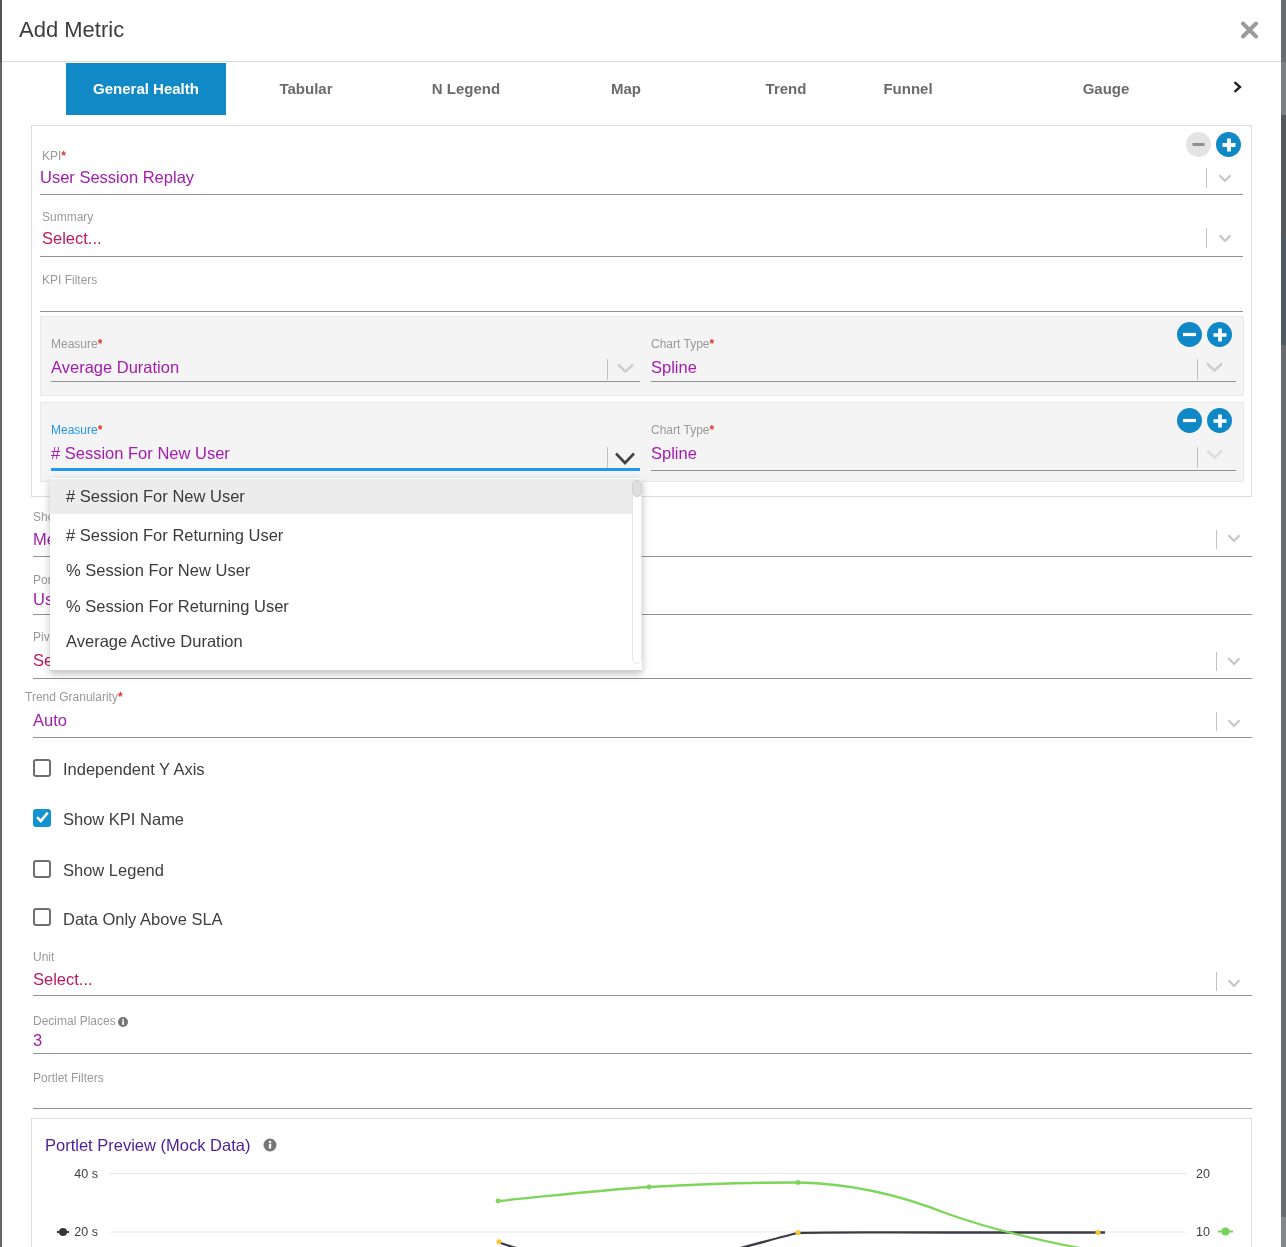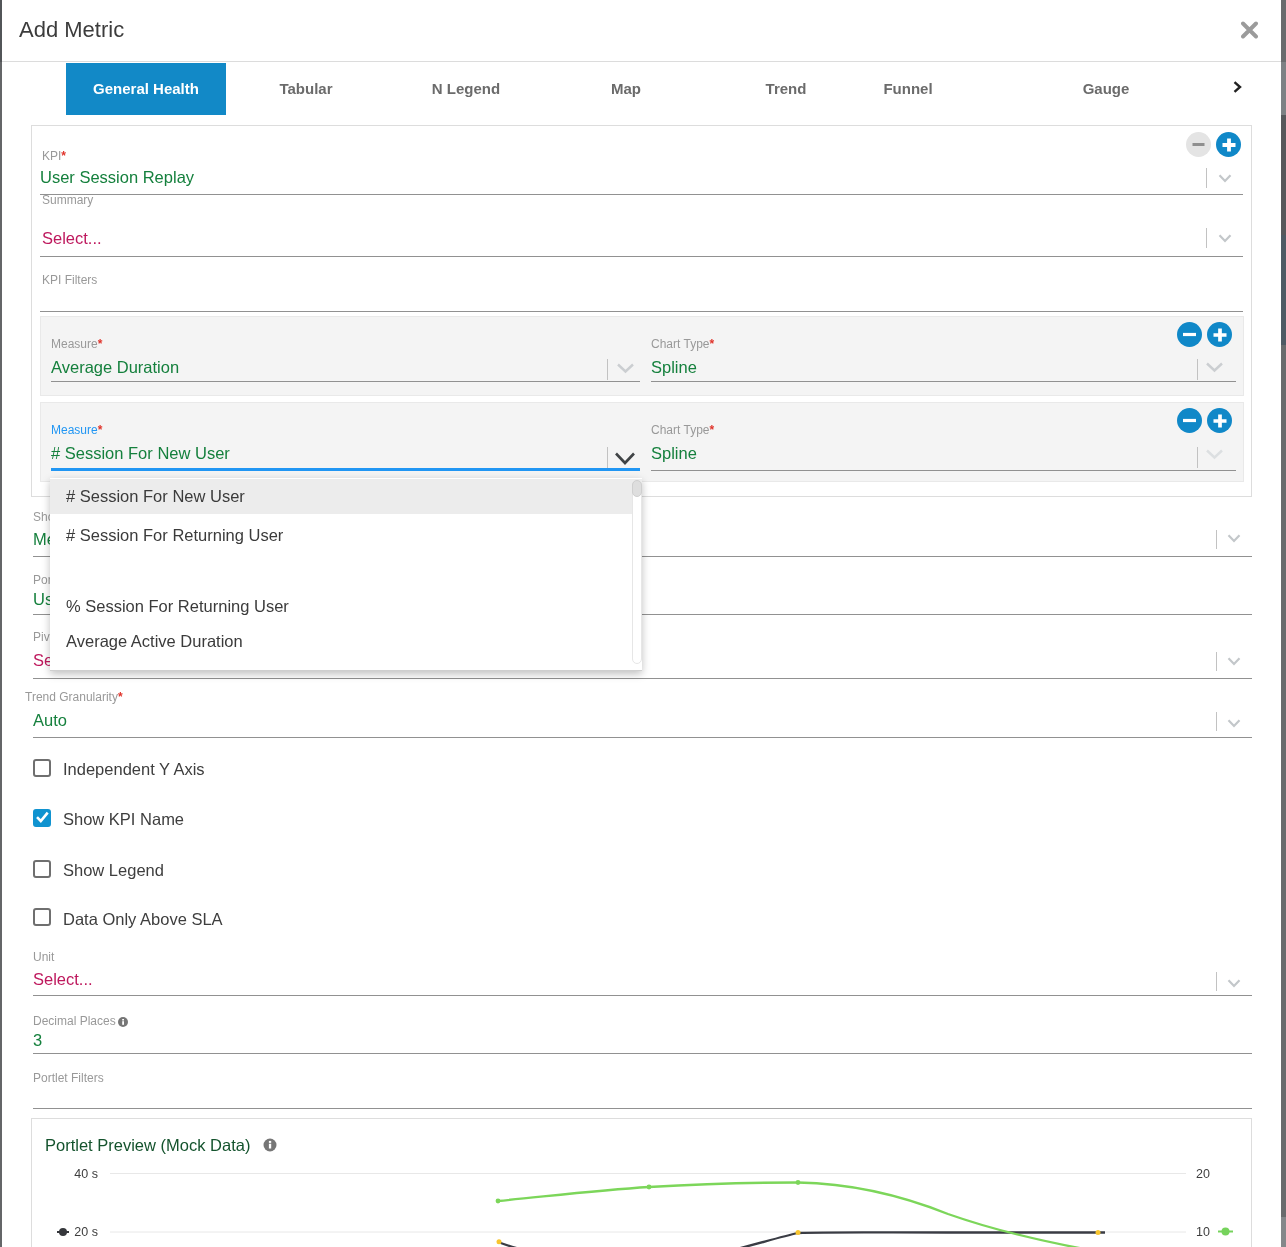--- a/index.html
+++ b/index.html
@@ -1,21 +1,21 @@
 <!DOCTYPE html>
 <html><head>
 <meta charset="utf-8">
 <style>
   html,body{margin:0;padding:0;}
   body{width:1286px;height:1247px;position:relative;overflow:hidden;background:#fff;
        font-family:"Liberation Sans",sans-serif;}
   .abs{position:absolute;}
   .lbl{position:absolute;font-size:12px;color:#999;white-space:nowrap;}
   .lbl .req{color:#e0342b;font-weight:bold;}
-  .val{position:absolute;font-size:16.5px;color:#15803d;white-space:nowrap;}
+  .val{position:absolute;font-size:16.5px;color:#a21caf;white-space:nowrap;}
   .ph{color:#be185d;}
   .line{position:absolute;height:1px;background:#919191;}
   .sep{position:absolute;width:1px;background:#c2c2c2;}
   .chev{position:absolute;}
   .circbtn{position:absolute;border-radius:50%;display:flex;align-items:center;justify-content:center;}
   .blue{background:#1088c8;}
   .graybtn{background:#e4e4e4;}
   .tab{position:absolute;top:63px;height:52px;width:160px;display:flex;align-items:center;justify-content:center;
        font-size:15px;font-weight:bold;color:#6b6b6b;padding-bottom:2px;box-sizing:border-box;}
   .cb{position:absolute;width:14px;height:14px;border:2px solid #6f6f6f;border-radius:3px;background:#fff;}
@@ -64,21 +64,21 @@
     <svg width="13" height="13" viewBox="0 0 13 13">
       <path d="M0.5 6.5 H12.5" stroke="#8f8f8f" stroke-width="3"></path>
     </svg>
   </div>
   <div class="circbtn blue" style="left:1216px;top:132px;width:25px;height:25px;">
     <svg width="14" height="14" viewBox="0 0 14 14">
       <path d="M7 0.5 V13.5 M0.5 7 H13.5" stroke="#fff" stroke-width="3.8"></path>
     </svg>
   </div>
 
-  <div class="lbl" style="left:42px;top:193px;">Summary</div>
+  <div class="lbl" style="left:42px;top:210px;">Summary</div>
   <div class="val ph" style="left:42px;top:229px;">Select...</div>
   <div class="line" style="left:40px;top:256px;width:1203px;"></div>
   <div class="sep" style="left:1206px;top:228px;height:20px;"></div>
   <svg class="chev" style="left:1218px;top:234px;" width="14" height="9" viewBox="0 0 14 9">
     <path d="M1.5 1.2 L7 7 L12.5 1.2" fill="none" stroke="#c3c7ca" stroke-width="2.2"></path>
   </svg>
 
   <div class="lbl" style="left:42px;top:273px;text-align:right;">KPI Filters</div>
   <div class="line" style="left:40px;top:311px;width:1203px;"></div>
 
@@ -151,20 +151,21 @@
   <div class="line" style="left:33px;top:678px;width:1219px;"></div>
   <div class="sep" style="left:1216px;top:652px;height:19px;"></div>
   <svg class="chev" style="left:1227px;top:657px;" width="14" height="9" viewBox="0 0 14 9">
     <path d="M1.5 1.2 L7 7 L12.5 1.2" fill="none" stroke="#c3c7ca" stroke-width="2.2"></path>
   </svg>
 
   <div class="abs" style="left:50px;top:478px;width:592px;height:192px;background:#fff;
        box-shadow:0 3px 8px rgba(0,0,0,0.25);border-bottom:1px solid #cfcfcf;">
     <div class="ddrow" style="top:1px;background:#ececec;"># Session For New User</div>
     <div class="ddrow" style="top:40px;"># Session For Returning User</div>
+    <div class="ddrow" style="top:75px;">% Session For New User</div>
     <div class="ddrow" style="top:110.5px;">% Session For Returning User</div>
     <div class="ddrow" style="top:145.5px;">Average Active Duration</div>
     <div class="abs" style="right:0;top:2px;width:10px;height:184px;background:#fff;border:1px solid #e6e6e6;border-radius:6px;box-sizing:border-box;"></div>
     <div class="abs" style="right:0;top:2px;width:10px;height:17px;background:#dedede;border:1px solid #cfcfcf;border-radius:6px;box-sizing:border-box;"></div>
   </div>
 
   <div class="lbl" style="left:25px;top:690px;">Trend Granularity<span class="req">*</span></div>
   <div class="val" style="left:33px;top:711px;">Auto</div>
   <div class="line" style="left:33px;top:737px;width:1219px;"></div>
   <div class="sep" style="left:1216px;top:712px;height:19px;"></div>
@@ -201,21 +202,21 @@
     <rect x="4.2" y="4.2" width="1.8" height="3.6" fill="#fff"></rect>
     <rect x="4.2" y="2" width="1.8" height="1.5" fill="#fff"></rect>
   </svg>
   <div class="val" style="left:33px;top:1031px;">3</div>
   <div class="line" style="left:33px;top:1053px;width:1219px;"></div>
 
   <div class="lbl" style="left:33px;top:1071px;">Portlet Filters</div>
   <div class="line" style="left:33px;top:1108px;width:1219px;"></div>
 
   <div class="abs" style="left:31px;top:1118px;width:1221px;height:129px;border:1px solid #ddd;border-bottom:none;box-sizing:border-box;"></div>
-  <div class="abs" style="left:45px;top:1136px;font-size:16.5px;color:#14532d;">Portlet Preview (Mock Data)</div>
+  <div class="abs" style="left:45px;top:1136px;font-size:16.5px;color:#4c1d95;">Portlet Preview (Mock Data)</div>
   <svg class="abs" style="left:263px;top:1138px;" width="14" height="14" viewBox="0 0 14 14">
     <circle cx="7" cy="7" r="6.5" fill="#767676"></circle>
     <rect x="5.9" y="5.7" width="2.3" height="4.8" fill="#fff"></rect>
     <rect x="5.9" y="2.9" width="2.3" height="2" fill="#fff"></rect>
   </svg>
 
   <svg class="abs" style="left:32px;top:1119px;" width="1219" height="128" viewBox="32 1119 1219 128">
     <line x1="110" y1="1173.5" x2="1186" y2="1173.5" stroke="#e8e8e8" stroke-width="1"></line>
     <line x1="110" y1="1232" x2="1186" y2="1232" stroke="#e8e8e8" stroke-width="1"></line>
     <text x="98" y="1178" font-size="12.5" fill="#3e3e3e" text-anchor="end" font-family="Liberation Sans">40 s</text>

